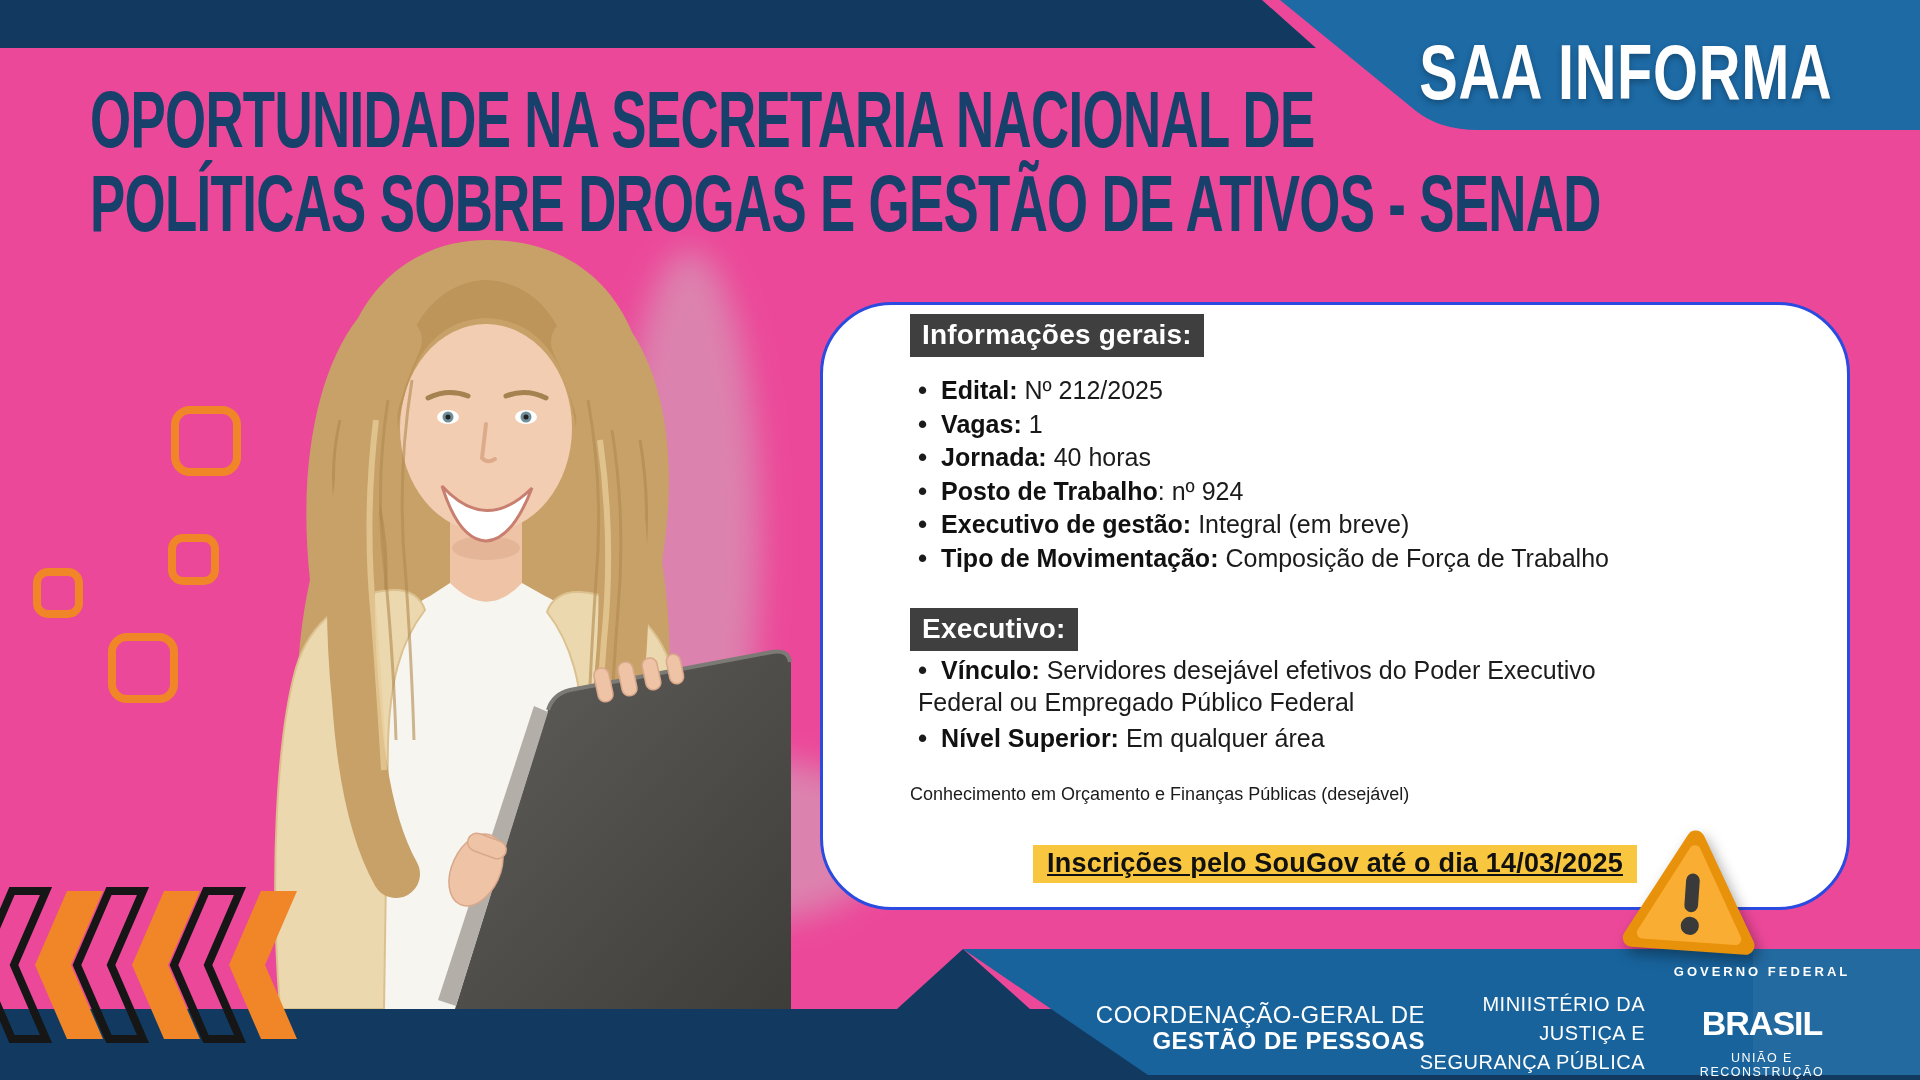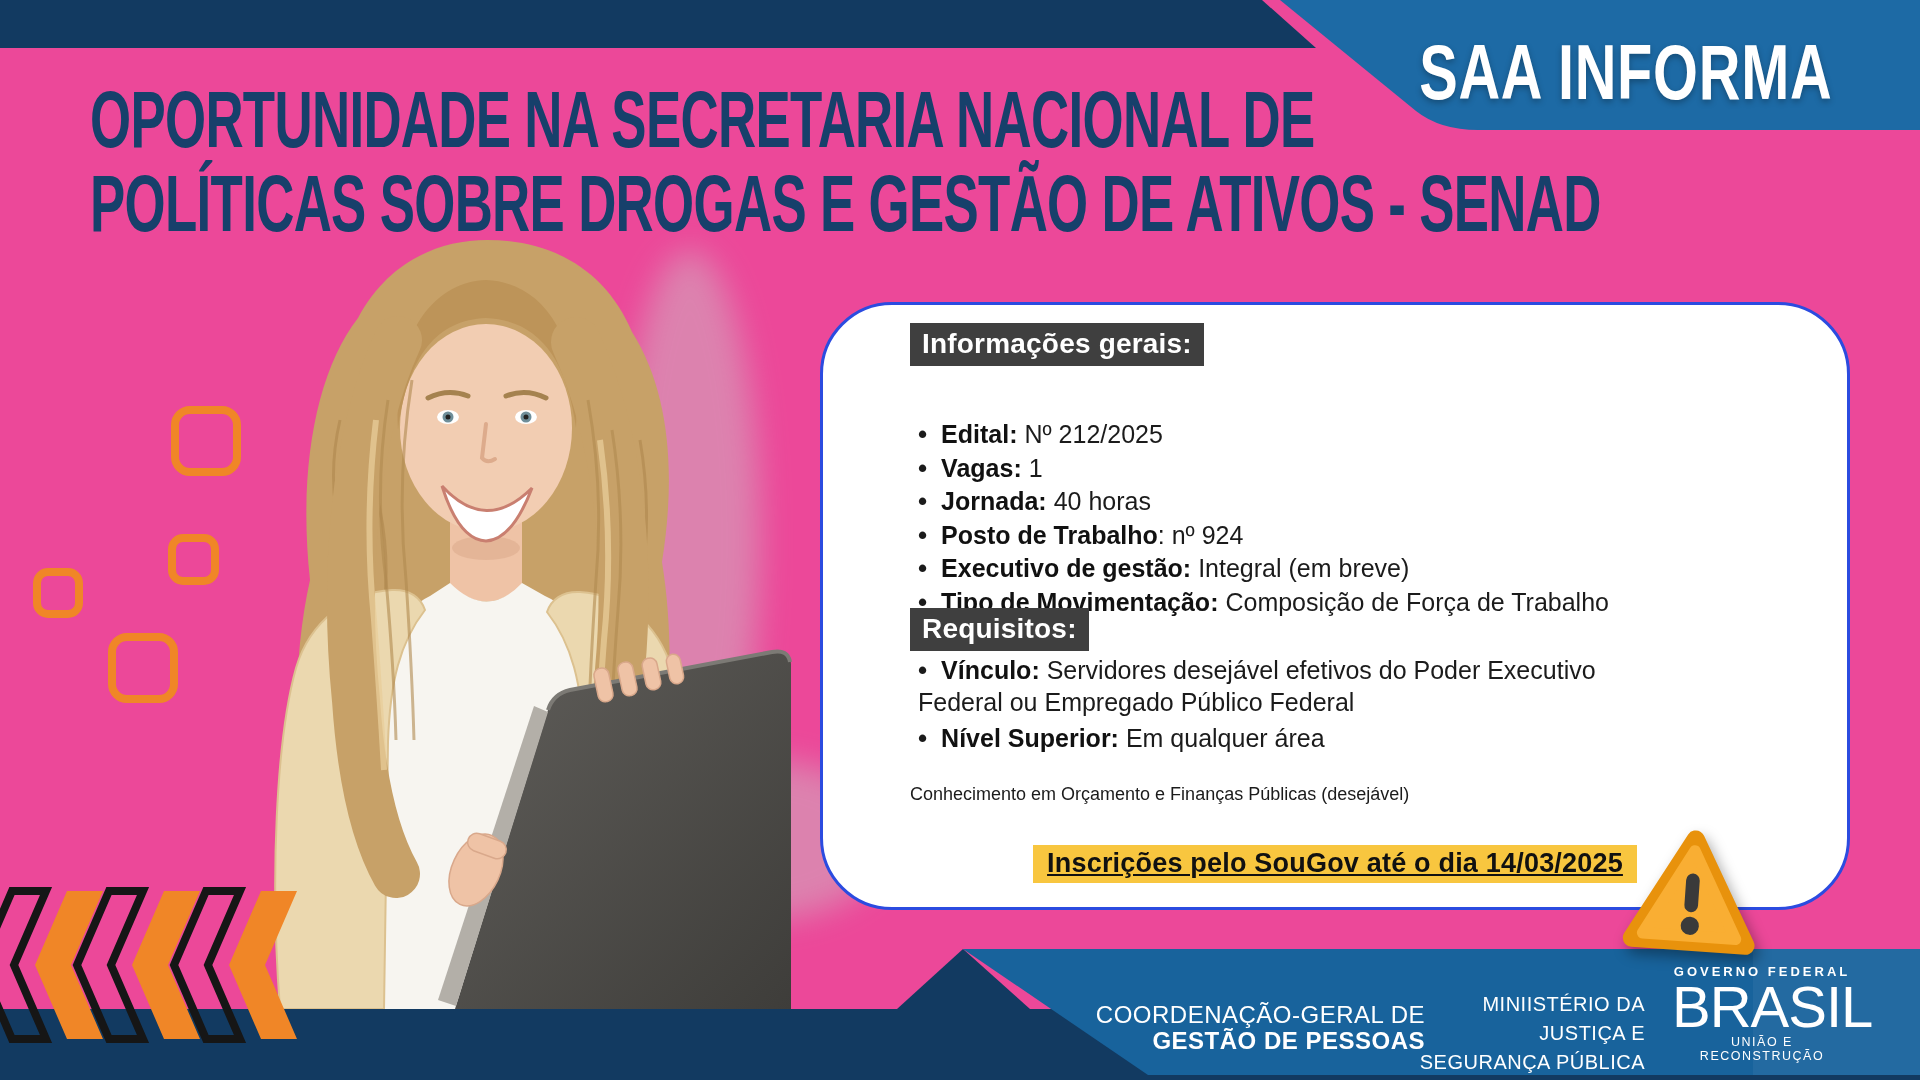--- a/index.html
+++ b/index.html
@@ -22,24 +22,24 @@
 
   
   .card{
     left:820px;top:302px;width:1030px;height:608px;background:#ffffff;
     border:3px solid #2B4BE0;border-radius:72px;box-sizing:border-box;
   }
   .section-label{
     position:absolute;background:#3F3F3F;color:#ffffff;font-size:28px;font-weight:700;
     padding:5px 12px 6px 12px;letter-spacing:.2px;
   }
-  #info-label{left:910px;top:323px;}
+  #info-label{left:910px;top:314px;}
   #req-label{left:910px;top:608px;}
   ul.blist{position:absolute;list-style:none;margin:0;padding:0;font-size:25px;color:#1b1b1b;}
-  #info-list{left:918px;top:374px;margin-top:44px;}
+  #info-list{left:918px;top:374px;}
   #info-list li{line-height:33.5px;white-space:nowrap;}
   #req-list{left:918px;top:654px;width:740px;}
   #req-list li{line-height:32px;margin-bottom:4px;}
   ul.blist li::before{content:"\2022";font-weight:700;margin-right:14px;font-size:26px;}
   ul.blist .lbl{font-weight:700;color:#111;}
   .note-line{
     left:910px;top:784px;width:840px;font-size:18px;color:#1b1b1b;
   }
   .deadline-wrap{left:822px;top:845px;width:1026px;text-align:center;}
   .deadline{
@@ -48,21 +48,21 @@
   }
 
   
   #warning{left:1622px;top:828px;width:140px;height:132px;filter:drop-shadow(4px 7px 7px rgba(0,0,0,.35));}
   .f-text{color:#ffffff;}
   .cg-block{right:495px;top:1002px;text-align:right;font-size:24px;line-height:26px;letter-spacing:.5px;}
   .cg-block .b{font-weight:700;}
   .ministry-block{right:275px;top:990px;text-align:right;font-size:20px;line-height:29px;letter-spacing:.5px;}
   .gov-block{left:1672px;top:964px;width:180px;text-align:center;}
   .gov-top{font-size:13px;letter-spacing:3px;font-weight:700;}
-  .gov-logo{font-size:58px;font-weight:400;letter-spacing:-1px;line-height:52px;margin-top:2px;}
+  .gov-logo{font-size:34px;font-weight:700;letter-spacing:-1px;line-height:52px;margin-top:18px;}
   .gov-bottom{font-size:12.5px;letter-spacing:1.5px;margin-top:2px;}
 
   
   #deco-mid{left:0;top:0;width:1920px;height:1080px;pointer-events:none;}
 </style>
 </head>
 <body>
 
 <div id="canvas">
 
@@ -198,21 +198,21 @@
 
   <ul class="abs blist" id="info-list">
     <li><span class="lbl">Edital:</span> <span>Nº 212/2025</span></li>
     <li><span class="lbl">Vagas:</span> <span>1</span></li>
     <li><span class="lbl">Jornada:</span> <span>40 horas</span></li>
     <li><span class="lbl">Posto  de Trabalho</span><span>: nº 924</span></li>
     <li><span class="lbl">Executivo de gestão:</span> <span>Integral (em breve)</span></li>
     <li><span class="lbl">Tipo de Movimentação:</span> <span>Composição de Força de Trabalho</span></li>
   </ul>
 
-  <div class="abs section-label" id="req-label">Requisitos:</div>
+  <div class="abs section-label" id="req-label">Executivo:</div>
 
   <ul class="abs blist" id="req-list">
     <li><span class="lbl">Vínculo:</span> <span> Servidores desejável efetivos do Poder Executivo Federal ou Empregado Público Federal</span></li>
     <li><span class="lbl">Nível Superior:</span> <span>Em qualquer área</span></li>
   </ul>
 
   <div class="abs note-line">Conhecimento em Orçamento e Finanças Públicas (desejável)</div>
 
   <div class="abs deadline-wrap">
     <span class="deadline">Inscrições pelo SouGov  até o dia 14/03/2025</span>

